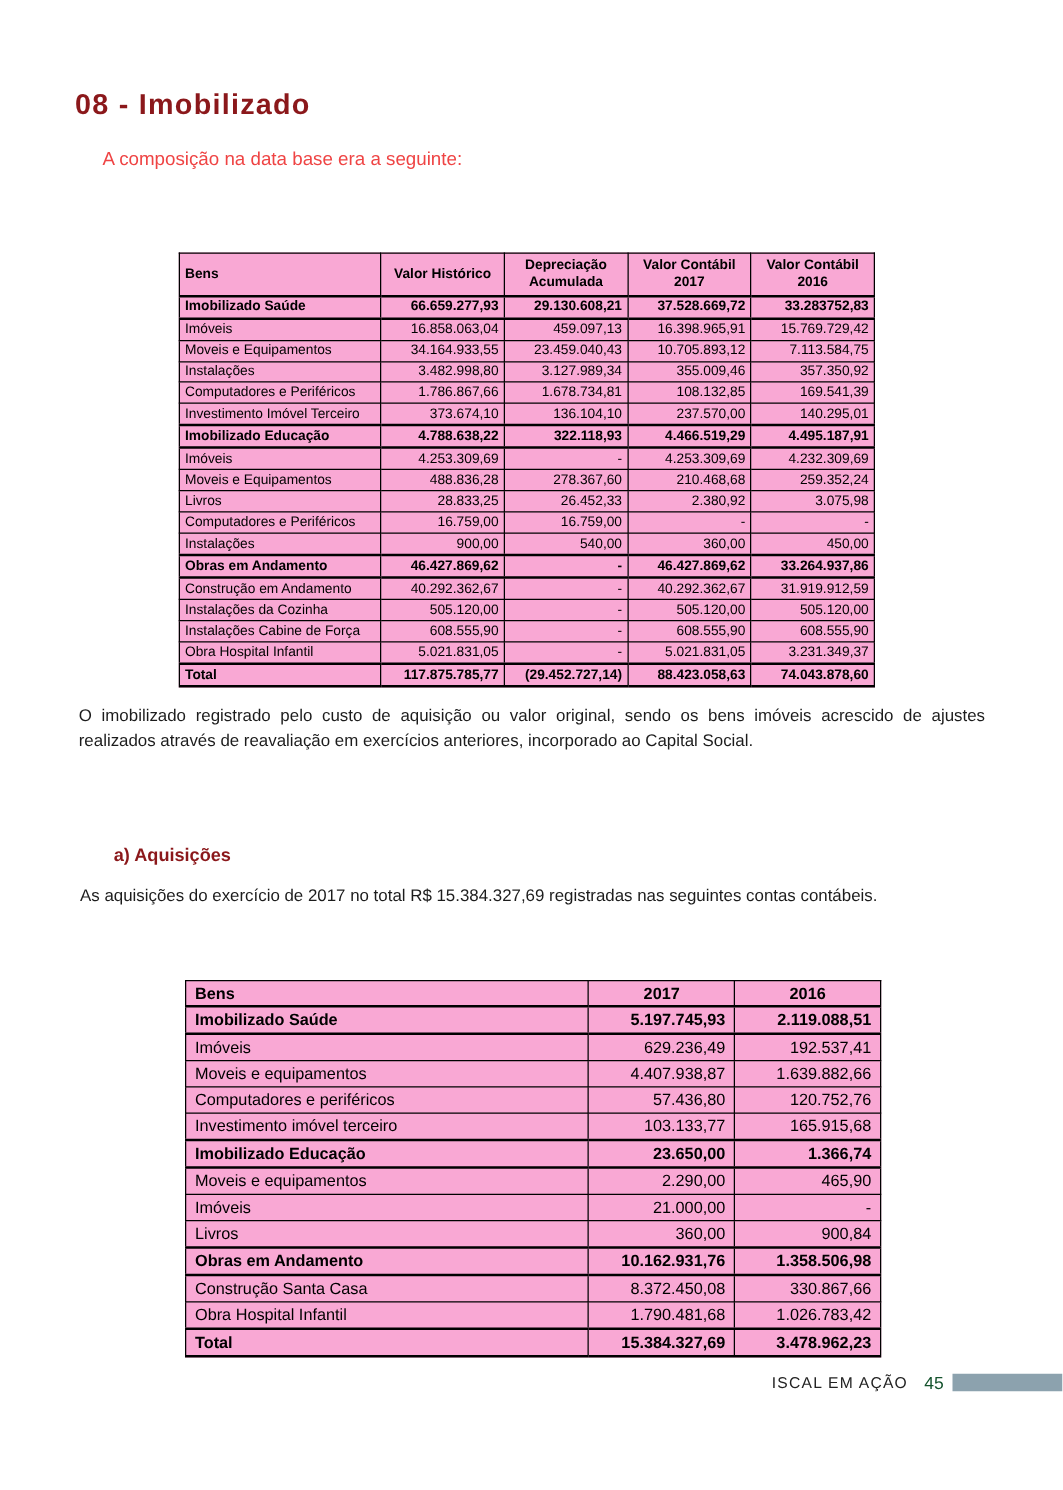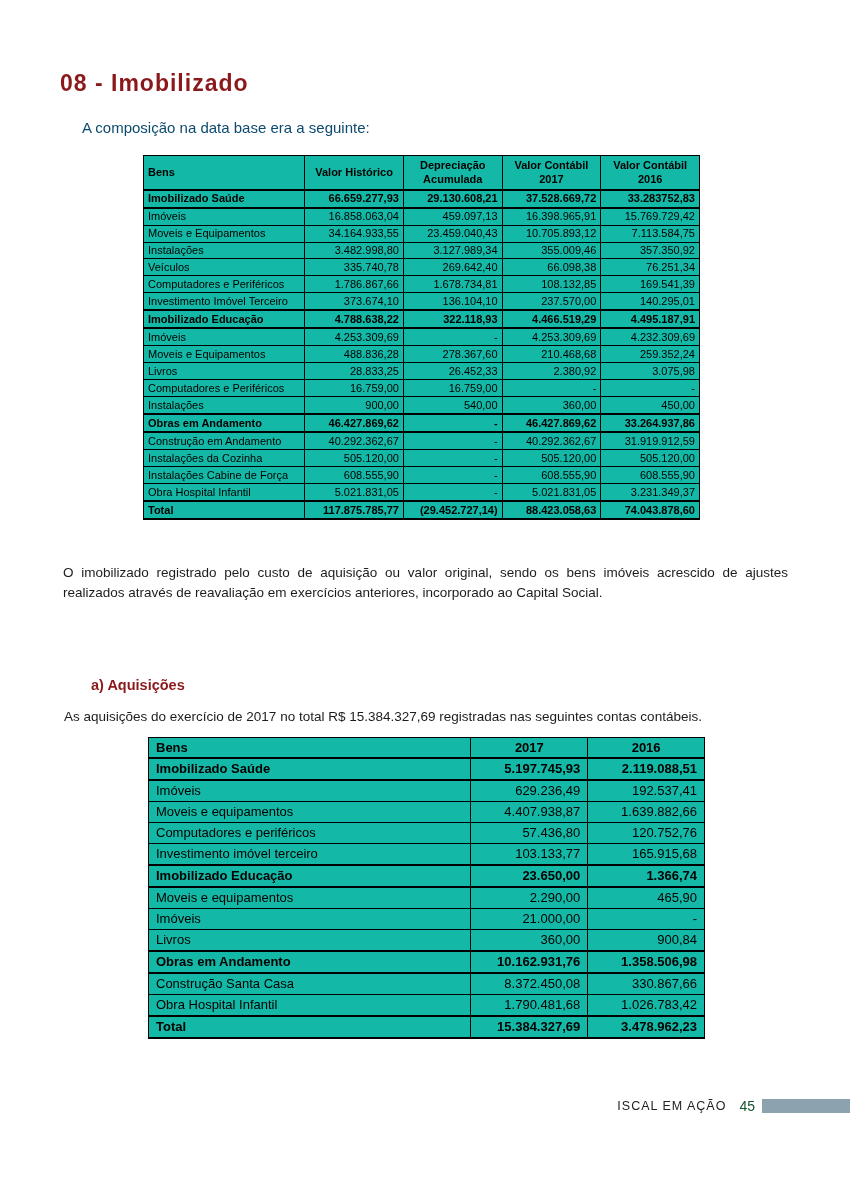--- a/index.html
+++ b/index.html
@@ -6,25 +6,25 @@
   body{
     width:850px;height:1192px;position:relative;background:#ffffff;
     font-family:"Liberation Sans","DejaVu Sans",sans-serif;color:#1a1a1a;
     overflow:hidden;
   }
   .page-title{
     position:absolute;left:60px;top:55px;
     font-size:23px;font-weight:bold;letter-spacing:1px;color:#8B181B;
   }
   .intro-text{
-    position:absolute;left:82px;top:104px;font-size:15px;color:#0c4a6e;
+    position:absolute;left:82px;top:104px;font-size:15px;color:#ef4444;
   }
   
   .tbl{
-    border-collapse:collapse;background:#14b8a6;table-layout:fixed;width:100%;
+    border-collapse:collapse;background:#f9a8d4;table-layout:fixed;width:100%;margin-top:47px;
   }
   .tbl th,.tbl td{
     border:1px solid #000;overflow:hidden;white-space:nowrap;
     vertical-align:middle;color:#000;
   }
   .tbl th{font-weight:bold;text-align:center;white-space:pre-line;}
   .tbl th.label,.tbl td.label{text-align:left;}
   .tbl td.num{text-align:right;}
   .tbl tr.bold td{font-weight:bold;border-top:2px solid #000;border-bottom:2px solid #000;}
   .tbl thead th{border-bottom:2px solid #000;}
@@ -119,27 +119,20 @@
           <td class="num">7.113.584,75</td>
         </tr>
         <tr>
           <td class="label">Instalações</td>
           <td class="num">3.482.998,80</td>
           <td class="num">3.127.989,34</td>
           <td class="num">355.009,46</td>
           <td class="num">357.350,92</td>
         </tr>
         <tr>
-          <td class="label">Veículos</td>
-          <td class="num">335.740,78</td>
-          <td class="num">269.642,40</td>
-          <td class="num">66.098,38</td>
-          <td class="num">76.251,34</td>
-        </tr>
-        <tr>
           <td class="label">Computadores e Periféricos</td>
           <td class="num">1.786.867,66</td>
           <td class="num">1.678.734,81</td>
           <td class="num">108.132,85</td>
           <td class="num">169.541,39</td>
         </tr>
         <tr>
           <td class="label">Investimento Imóvel Terceiro</td>
           <td class="num">373.674,10</td>
           <td class="num">136.104,10</td>

